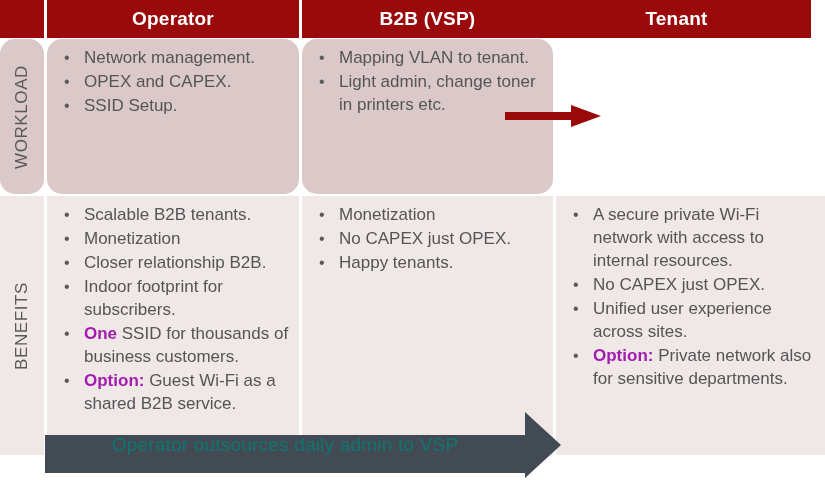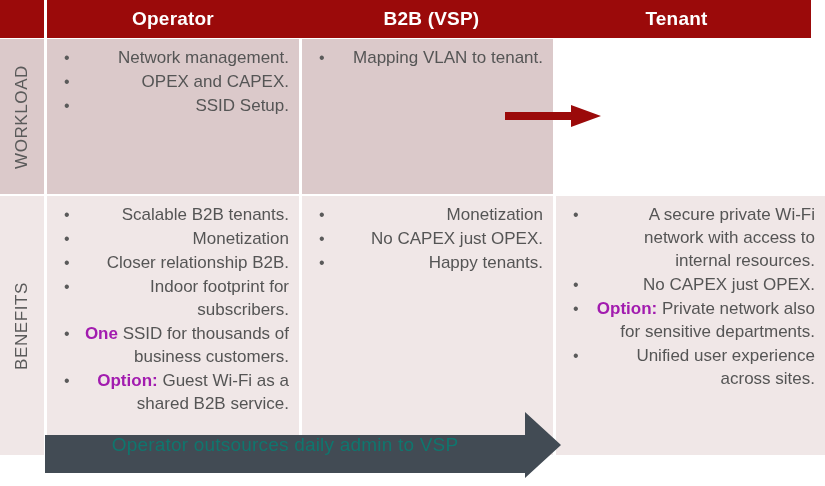--- a/index.html
+++ b/index.html
@@ -20,21 +20,20 @@
     background: #ffffff;
   }
 
   
   .matrix {
     position: absolute;
     left: 0;
     top: 0;
     width: 825px;
     height: 455px;
-    text-align: right;
   }
 
   
   .header-row {
     position: absolute;
     left: 0;
     top: 0;
     width: 825px;
     height: 38px;
   }
@@ -46,21 +45,21 @@
     color: #ffffff;
     font-size: 19px;
     font-weight: bold;
     display: flex;
     align-items: center;
     justify-content: center;
     letter-spacing: 0.2px;
   }
   .hdr-corner { left: 0;   width: 44px;  }
   .hdr-op     { left: 47px; width: 252px; }
-  .hdr-b2b    { left: 294px; width: 251px; padding-left: 12px; }
+  .hdr-b2b    { left: 302px; width: 251px; }
   .hdr-ten    { left: 542px; width: 269px; }
 
   
   .row {
     position: absolute;
     left: 0;
     width: 825px;
   }
   .row-workload { top: 39px;  height: 155px; }
   .row-benefits { top: 196px; height: 259px; }
@@ -88,21 +87,21 @@
     top: 0;
     height: 100%;
     box-sizing: border-box;
     padding: 7px 10px 0 10px;
   }
   .c1 { left: 47px;  width: 252px; }
   .c2 { left: 302px; width: 251px; }
   .c3 { left: 556px; width: 269px; }
 
   .row-workload .rowlabel,
-  .row-workload .cell { background: #DBC9CA; }
+  .row-workload .cell { background: #DBC9CA; border-radius: 15px; }
   .row-benefits .rowlabel,
   .row-benefits .cell { background: #F0E7E7; }
 
   ul.bullets {
     margin: 0;
     padding: 0;
     list-style: none;
   }
   ul.bullets li {
     position: relative;
@@ -175,20 +174,21 @@
       <div class="cell c1">
         <ul class="bullets">
           <li>Network management.</li>
           <li>OPEX and CAPEX.</li>
           <li>SSID Setup.</li>
         </ul>
       </div>
       <div class="cell c2">
         <ul class="bullets">
           <li>Mapping VLAN to tenant.</li>
+          <li>Light admin, change toner in printers etc.</li>
         </ul>
       </div>
     </div>
 
     <div class="row row-benefits">
       <div class="rowlabel">
         <span>BENEFITS</span>
       </div>
       <div class="cell c1">
         <ul class="bullets">
@@ -204,22 +204,22 @@
         <ul class="bullets">
           <li>Monetization</li>
           <li>No CAPEX just OPEX.</li>
           <li>Happy tenants.</li>
         </ul>
       </div>
       <div class="cell c3">
         <ul class="bullets">
           <li>A secure private Wi-Fi network with access to internal resources.</li>
           <li>No CAPEX just OPEX.</li>
+          <li>Unified user experience across sites.</li>
           <li><b>Option:</b><span> Private network also for sensitive departments.</span></li>
-          <li>Unified user experience across sites.</li>
         </ul>
       </div>
     </div>
   </div>
 
   <svg class="red-arrow" viewBox="0 0 96 22">
     <polygon points="0,7 66,7 66,0 96,11 66,22 66,15 0,15" fill="#9B0A0A"></polygon>
   </svg>
 
   <svg class="banner-arrow" viewBox="0 0 516 70">

